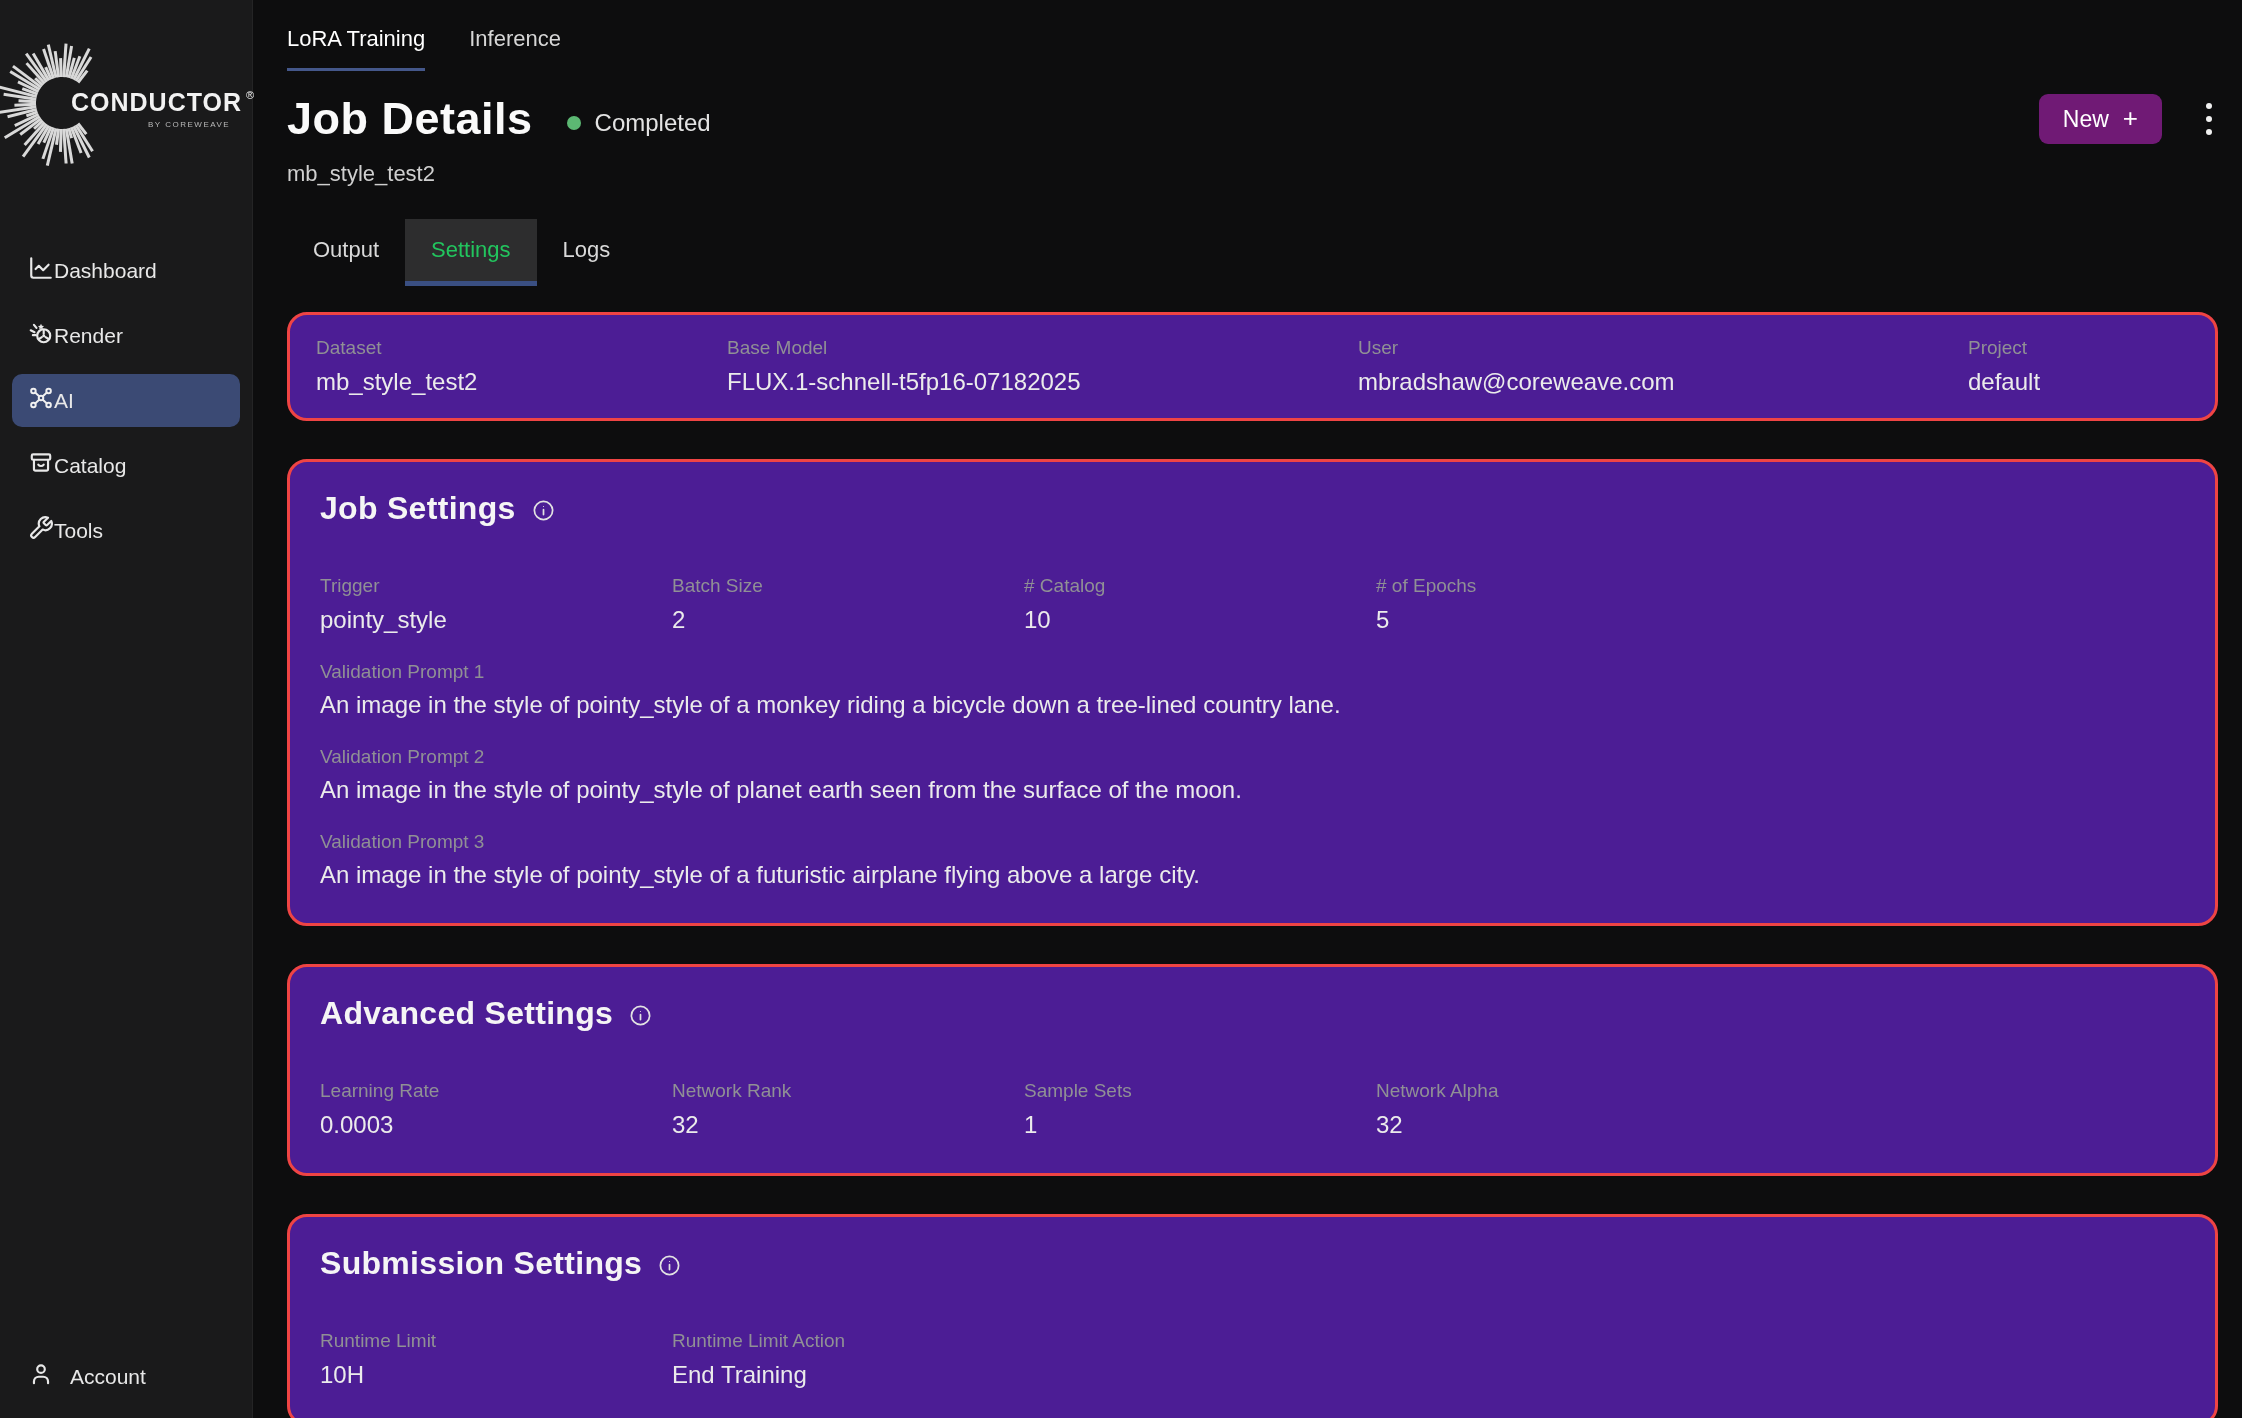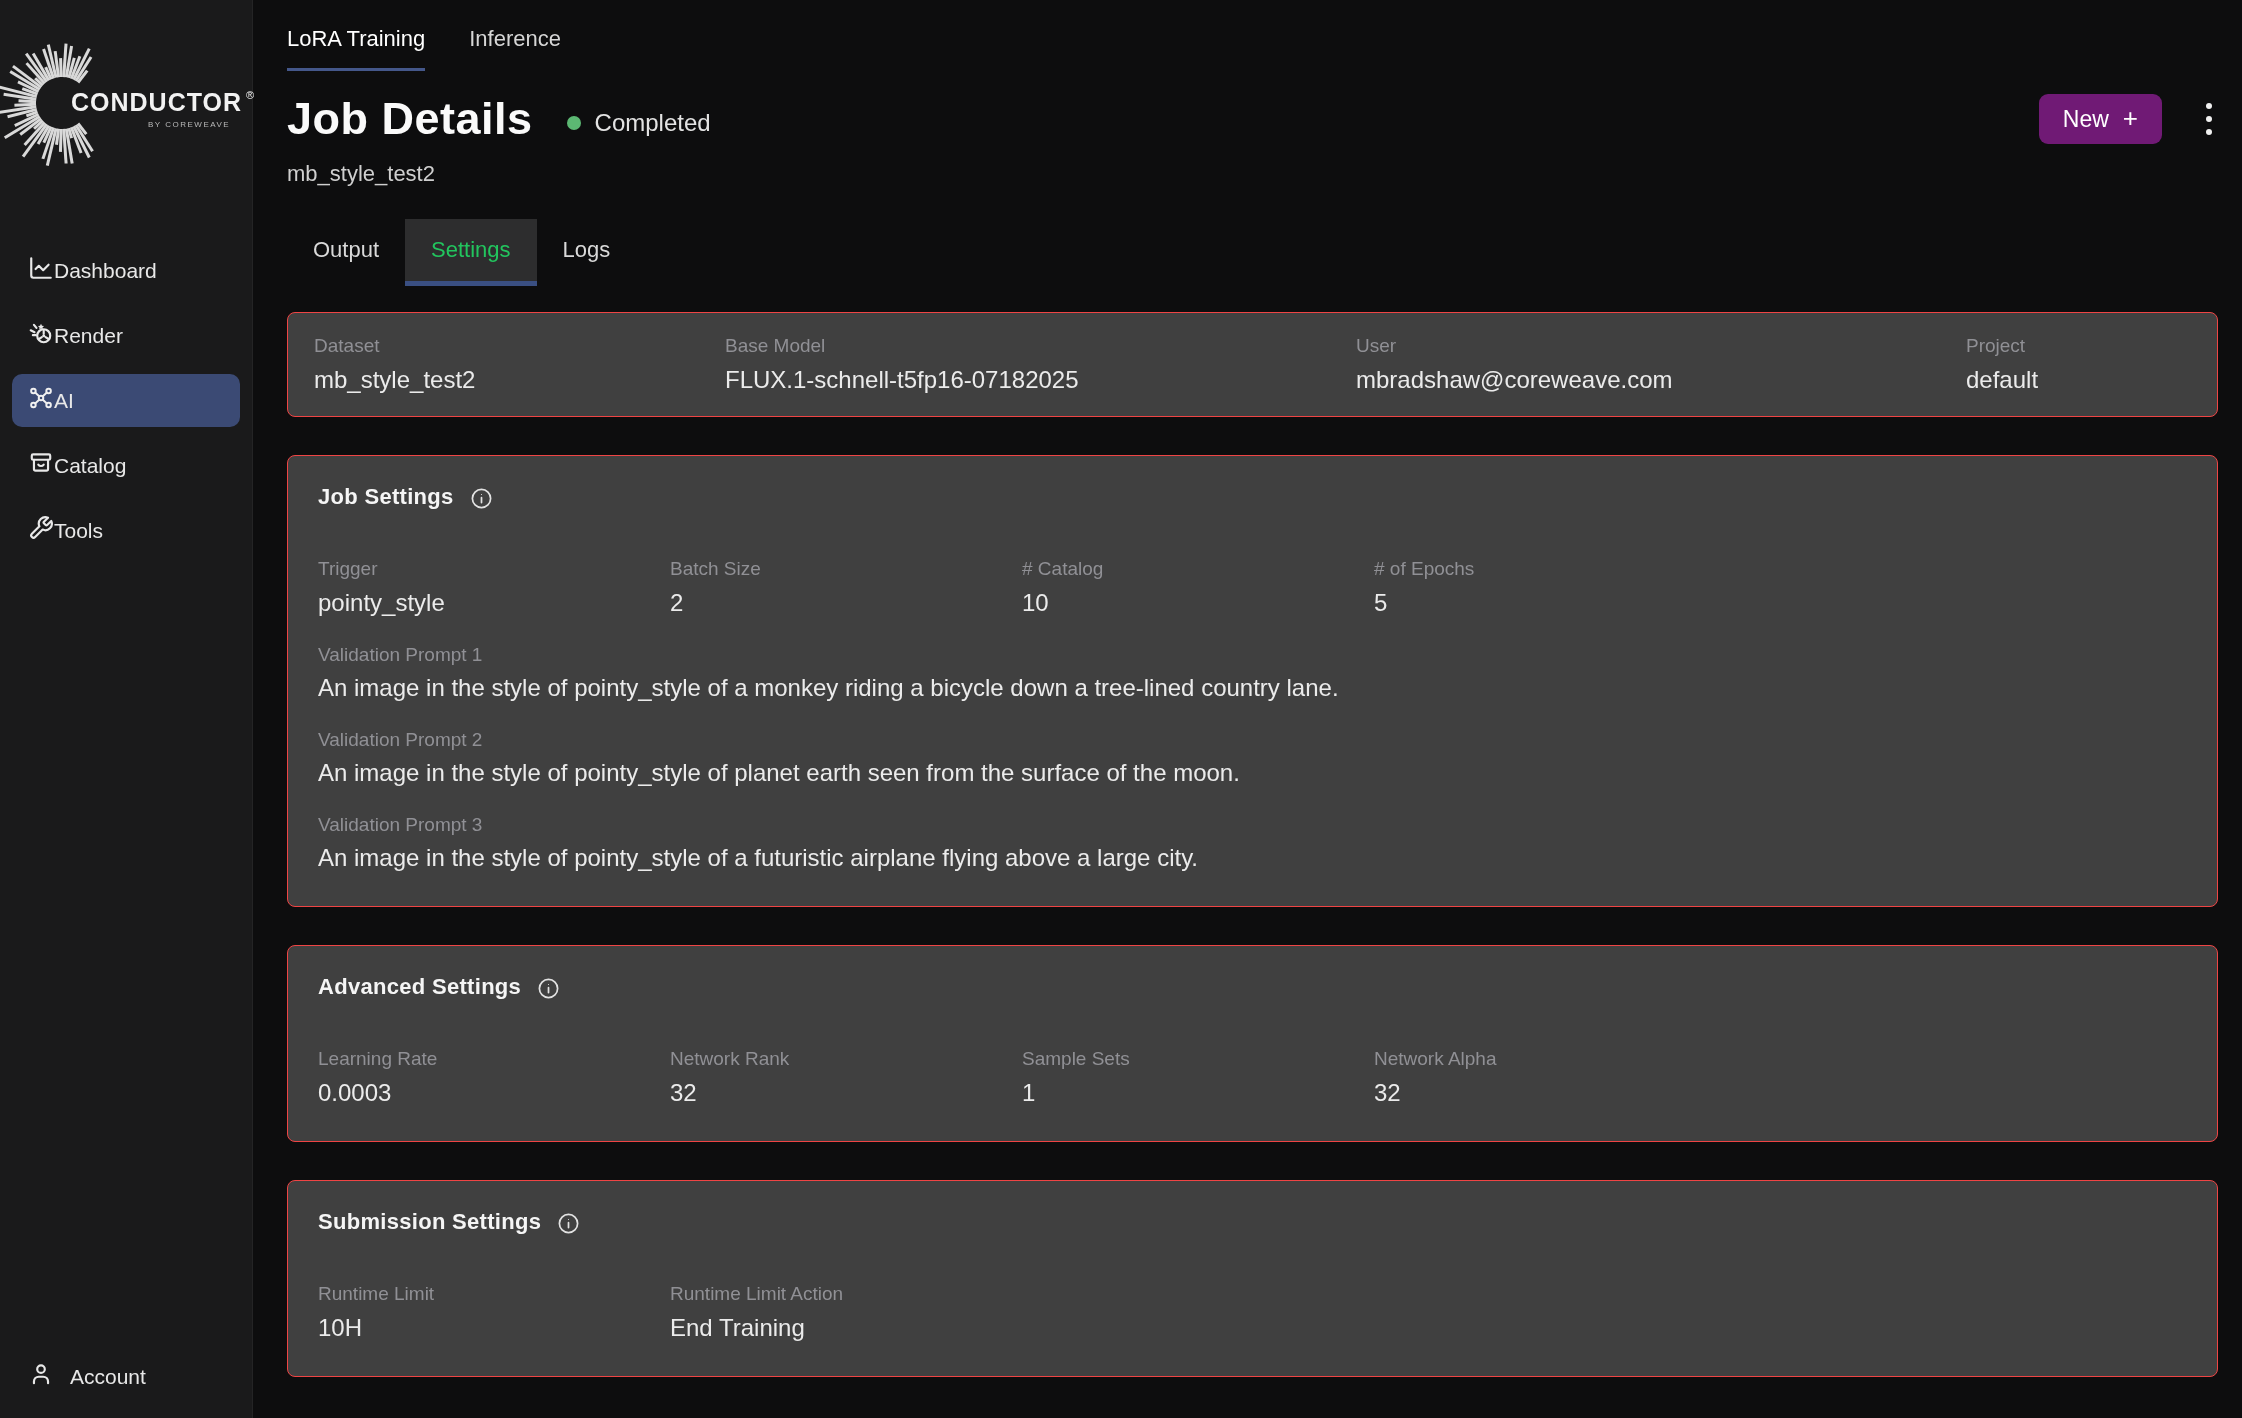--- a/index.html
+++ b/index.html
@@ -72,32 +72,32 @@
   .detail-tabs { margin-top:32px; display:flex; align-items:flex-end; }
   .detail-tab {
     font-size:22px; color:#d9d9d9; padding:18px 26px; cursor:pointer;
     border-bottom:5px solid transparent;
   }
   .detail-tab.active {
     background:#2d2d2e; color:#22c55e; border-bottom-color:#3a4f82;
   }
 
   .card {
-    border:1px solid #ef4444; border-radius:8px; background:#404040;
+    border:3px solid #ef4444; border-radius:20px; background:#4c1d95;
   }
   .info-card {
     margin-top:26px; padding:22px 26px;
     display:grid; grid-template-columns:411px 631px 610px auto;
   }
   .field .label { font-size:19px; color:#909095; }
   .field .value { font-size:24px; color:#ebebeb; margin-top:9px; }
 
   .section-card { margin-top:38px; padding:28px 30px 34px 30px; }
   .section-title-row { display:flex; align-items:center; gap:16px; }
-  .section-title { font-size:22px; font-weight:600; color:#f5f5f5; letter-spacing:.3px; }
+  .section-title { font-size:32px; font-weight:600; color:#f5f5f5; letter-spacing:.3px; }
   .info-icon { display:flex; cursor:pointer; margin-top:3px; }
   .fields-grid { margin-top:48px; display:grid; grid-template-columns:repeat(4,352px); }
   .prompt { margin-top:27px; }
   .prompt .label { font-size:19px; color:#909095; }
   .prompt .value { font-size:24px; color:#ebebeb; margin-top:8px; }
 </style>
 </head>
 <body>
 
 <div class="app">

